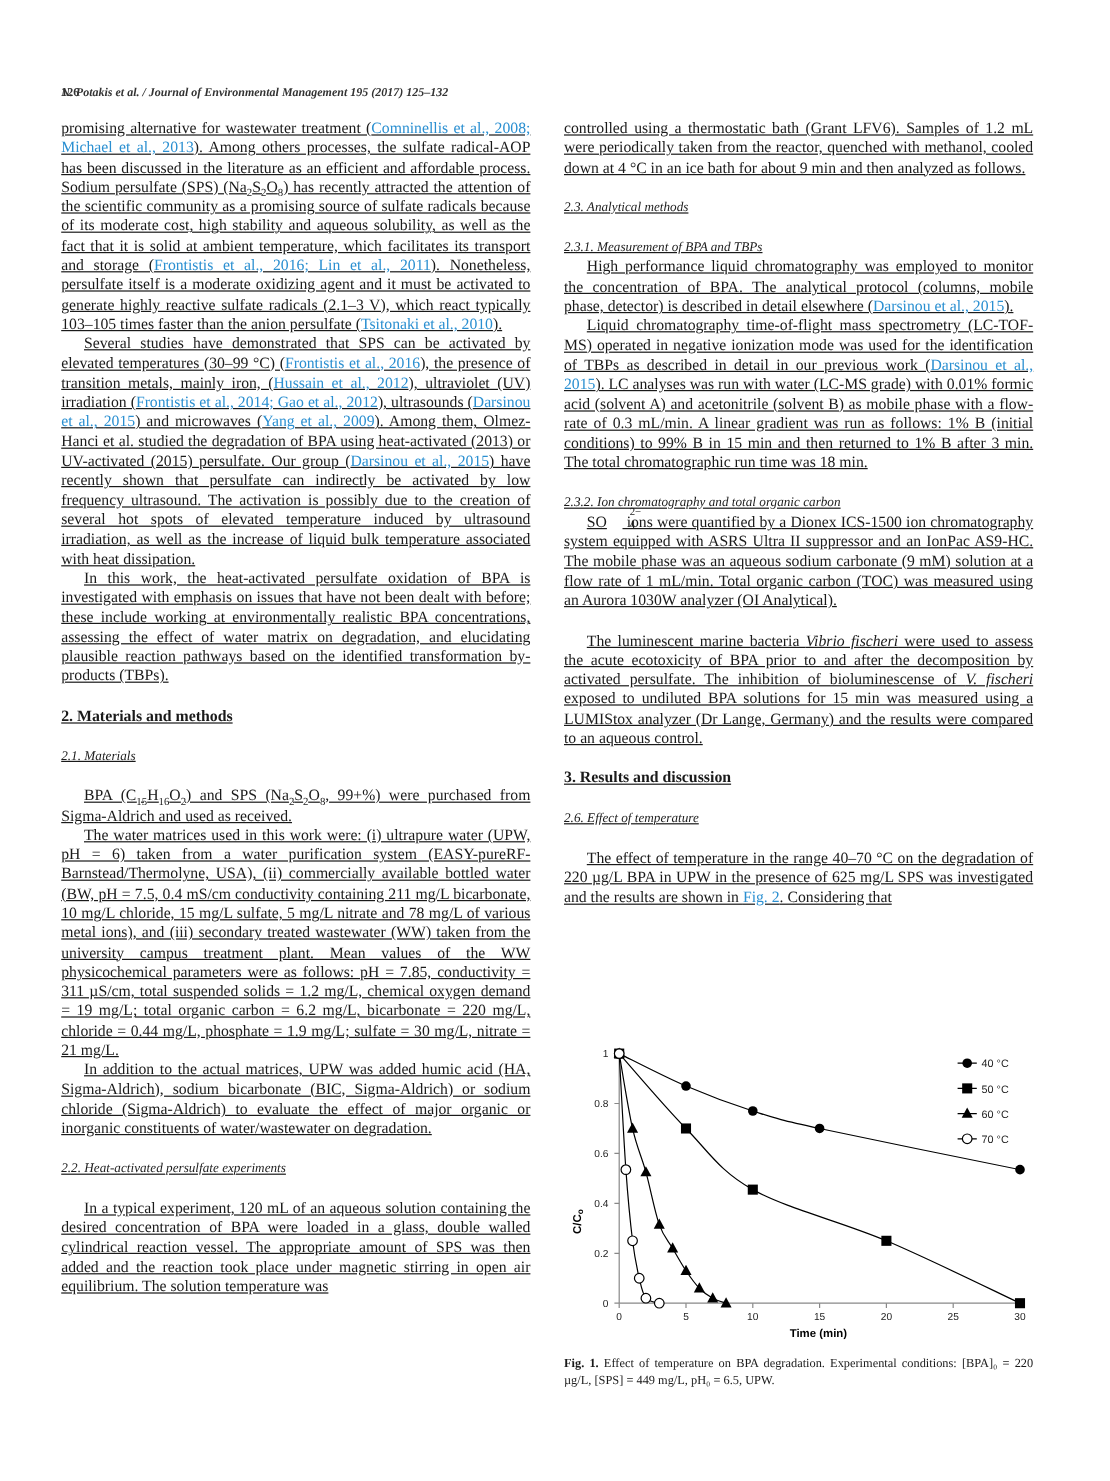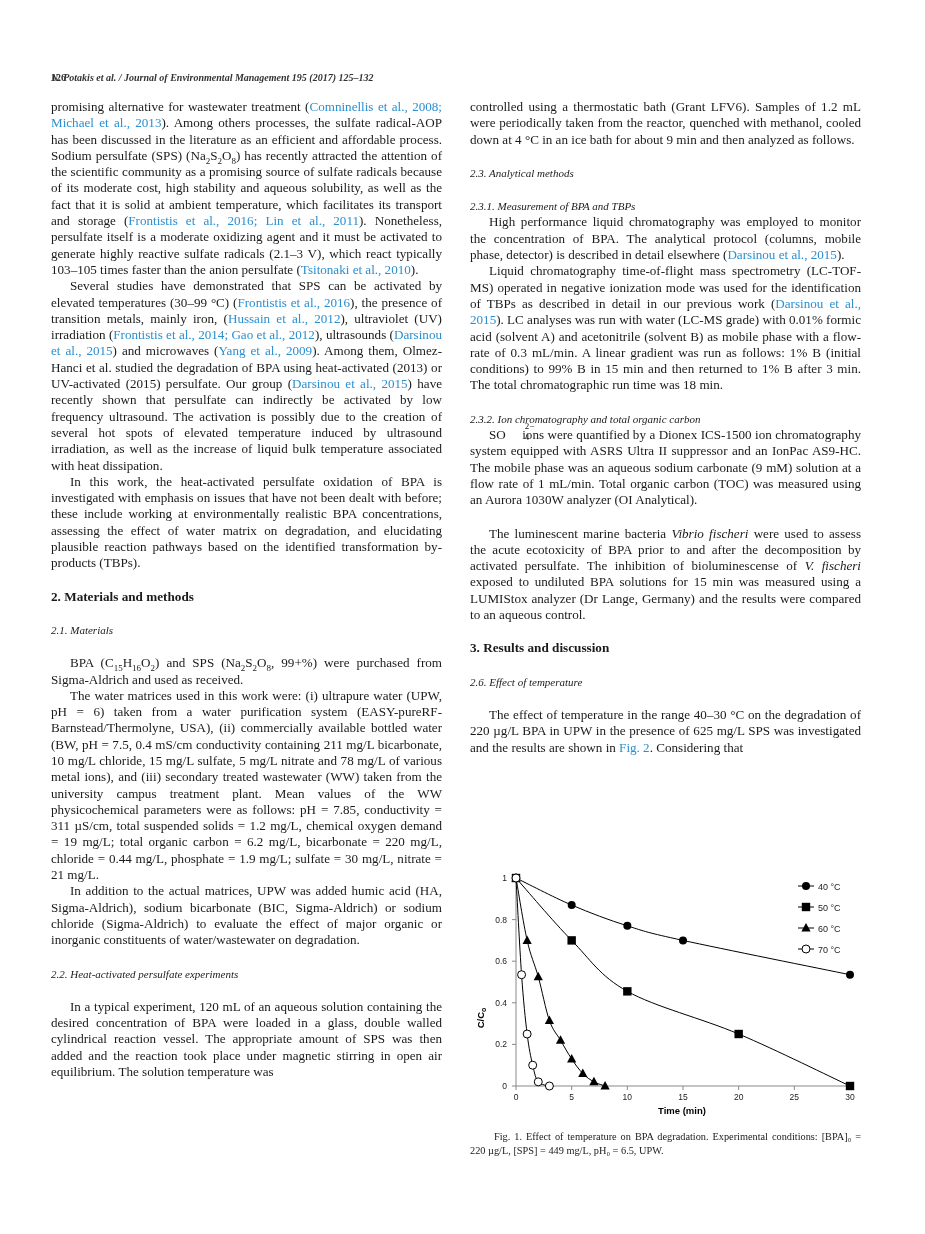--- a/index.html
+++ b/index.html
@@ -2,33 +2,33 @@
 <html><head>
 <meta charset="utf-8">
 <style>
   html, body { margin: 0; padding: 0; background: #ffffff; }
   body { width: 925px; height: 1234px; position: relative; overflow: hidden;
          font-family: "Liberation Serif", "DejaVu Serif", serif; color: #1a1a1a; }
   .running-head { position: absolute; top: 72px; left: 51px; width: 810px; height: 16px;
                   font-size: 10px; color: #333; font-weight: bold; }
   .running-head .page-num { position: absolute; left: 0; top: 0; }
   .running-head .journal { position: absolute; left: 0; right: 0; text-align: left; font-style: italic; }
-  .col { position: absolute; top: 99px; width: 391px; font-size: 13.1px; line-height: 16.3px; }
+  .col { position: absolute; top: 99px; width: 391px; font-size: 13.1px; line-height: 16.3px; text-decoration: underline; }
   .col.left { left: 51px; }
   .col.right { left: 470px; }
   .col p { margin: 0; text-align: justify; text-indent: 0; }
   .col p.ind { text-indent: 19px; }
   .cite { color: #2a8fd1; }
   h2.sec { font-family: "Liberation Serif", serif; font-weight: bold; font-size: 13.2px; margin: 0; }
   h3.sub { font-style: italic; font-weight: normal; font-size: 11px; margin: 0; }
   sub, sup { font-size: 9px; line-height: 0; }
   .gap-m { height: 17px; }
   .fig-wrap { position: absolute; left: 470px; top: 866px; width: 395px; height: 250px; }
   .fig-caption { position: absolute; left: 470px; top: 1130px; width: 391px; font-size: 10.3px; line-height: 13.5px; text-align: justify; }
-  .fig-caption b { font-weight: normal; margin-left: 24px; }
+  .fig-caption b { font-weight: bold; }
   svg text { font-family: "Liberation Sans", "DejaVu Sans", sans-serif; }
 </style>
 </head>
 <body>
 
 <div class="running-head">
   <span class="page-num">126</span>
   <span class="journal">N. Potakis et al. / Journal of Environmental Management 195 (2017) 125–132</span>
 </div>
 
@@ -76,21 +76,21 @@
   <div class="gap-m"></div>
   <p class="ind">
     <span>The luminescent marine bacteria </span><i>Vibrio fischeri</i><span> were used to assess the acute ecotoxicity of BPA prior to and after the decomposition by activated persulfate. The inhibition of bioluminescense of </span><i>V. fischeri</i><span> exposed to undiluted BPA solutions for 15 min was measured using a LUMIStox analyzer (Dr Lange, Germany) and the results were compared to an aqueous control.</span>
   </p>
   <div class="gap-m"></div>
   <h2 class="sec">3. Results and discussion</h2>
   <div class="gap-m"></div>
   <h3 class="sub">2.6. Effect of temperature</h3>
   <div class="gap-m"></div>
   <p class="ind">
-    <span>The effect of temperature in the range 40–30 °C on the degradation of 220 µg/L BPA in UPW in the presence of 625 mg/L SPS was investigated and the results are shown in </span><a class="cite">Fig. 2</a><span>. Considering that</span>
+    <span>The effect of temperature in the range 40–70 °C on the degradation of 220 µg/L BPA in UPW in the presence of 625 mg/L SPS was investigated and the results are shown in </span><a class="cite">Fig. 2</a><span>. Considering that</span>
   </p>
 </div>
 
 <div class="fig-wrap">
   <svg id="chart" width="395" height="250">
     <g id="axes">
         <line x1="46" y1="8" x2="46" y2="220" stroke="#888" stroke-width="1"></line>
         <line x1="46" y1="220" x2="380" y2="220" stroke="#888" stroke-width="1"></line>
         <line x1="46" y1="220" x2="46" y2="224" stroke="#888"></line>
         <text x="46" y="234" text-anchor="middle" font-size="8.5" fill="#222">0</text>

